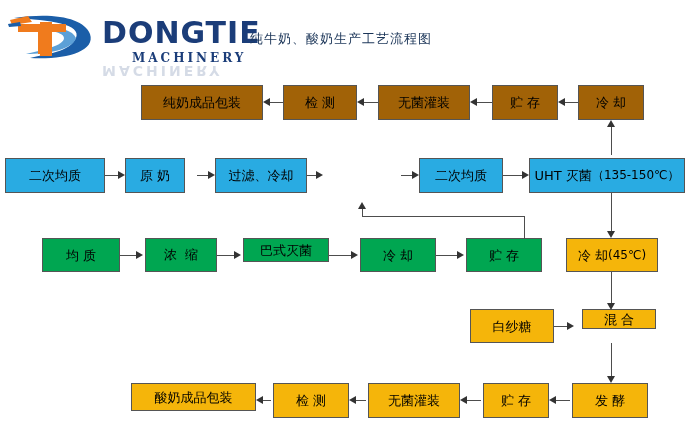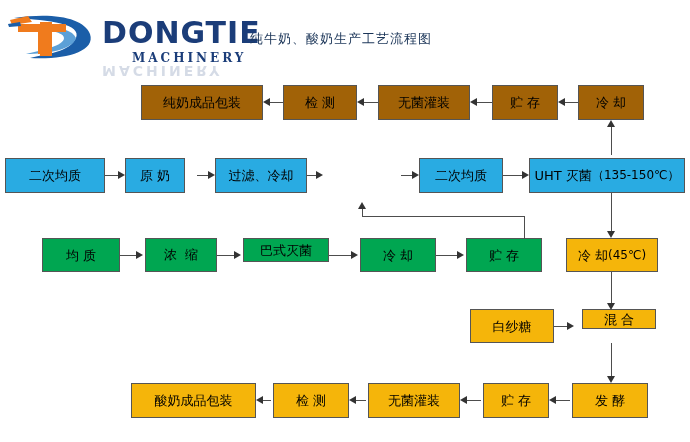--- a/index.html
+++ b/index.html
@@ -176,21 +176,21 @@
 
   <div class="node orange" style="left:470px;top:309px;width:84px;height:34px;">白纱糖</div>
   <div class="node orange" style="left:574px;top:309px;width:74px;height:20px;margin-left:8px;">混 合</div>
 
   <div class="ln v" style="left:611px;top:272px;height:31px;"></div>
   <div class="arr down" style="left:607px;top:303px;"></div>
 
   <div class="ln h" style="left:554px;top:326px;width:13px;"></div>
   <div class="arr right" style="left:567px;top:322px;"></div>
 
-  <div class="node orange" style="left:131px;top:383px;width:125px;height:35px;">酸奶成品包装</div>
+  <div class="node orange" style="left:131px;top:383px;width:125px;height:28px;">酸奶成品包装</div>
   <div class="node orange" style="left:273px;top:383px;width:76px;height:35px;">检 测</div>
   <div class="node orange" style="left:368px;top:383px;width:92px;height:35px;">无菌灌装</div>
   <div class="node orange" style="left:483px;top:383px;width:66px;height:35px;">贮 存</div>
   <div class="node orange" style="left:572px;top:383px;width:76px;height:35px;">发 酵</div>
 
   <div class="ln v" style="left:611px;top:343px;height:33px;"></div>
   <div class="arr down" style="left:607px;top:376px;"></div>
 
   <div class="ln h" style="left:258px;top:400px;width:13px;"></div>
   <div class="arr left" style="left:256px;top:396px;"></div>

